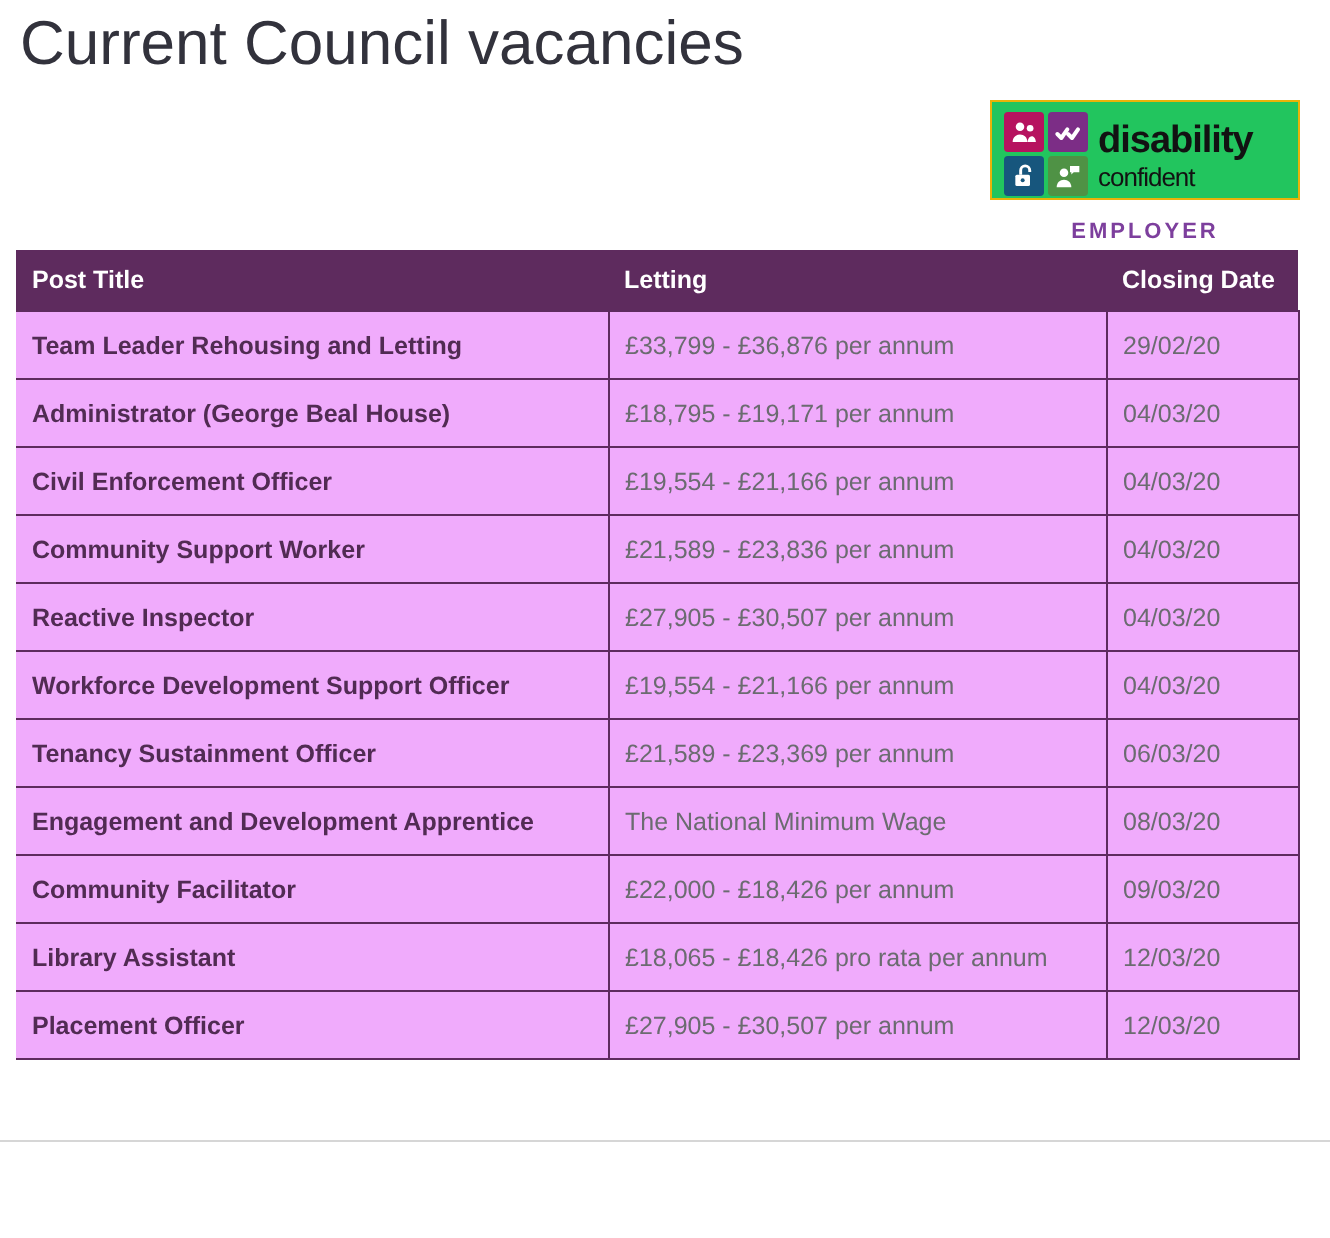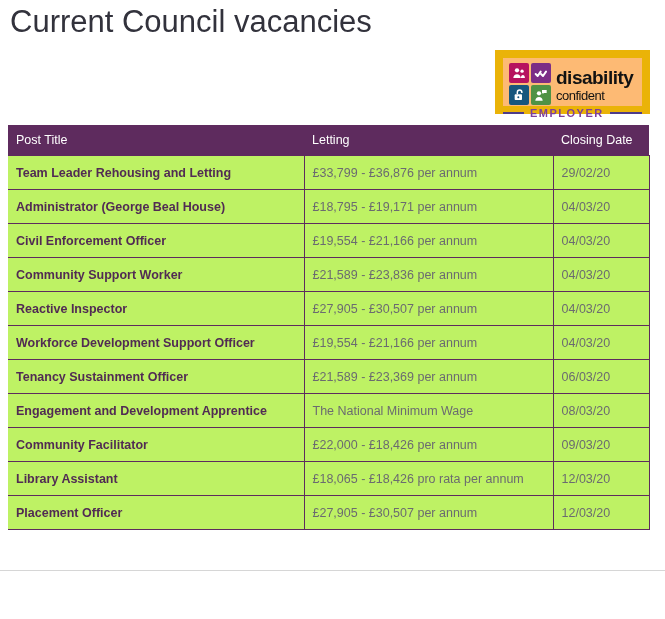--- a/index.html
+++ b/index.html
@@ -13,65 +13,65 @@
 
   .page-title {
     position:absolute; left:10px; top:4px;
     font-size:31px; font-weight:400; color:#32323c;
     letter-spacing:0;
   }
 
   
   .dc-badge {
     position:absolute; right:15px; top:50px;
-    width:155px; height:64px;
-    border:8px solid #eab308; background:#fdba74;
+    width:155px; height:50px;
+    border:1px solid #eab308; background:#22c55e;
     padding:5px 5px 3px 6px;
   }
   .dc-top { display:flex; align-items:center; gap:5px; }
   .dc-grid {
     display:grid; grid-template-columns:20px 20px; grid-template-rows:20px 20px;
     gap:2px; flex:0 0 auto;
   }
   .badge-square {
     width:20px; height:20px; border-radius:2px;
     display:flex; align-items:center; justify-content:center;
   }
   .badge-square svg { width:16px; height:16px; display:block; }
   .dc-words { line-height:1; padding-top:1px; }
   .dc-word1 { font-size:19px; font-weight:700; color:#121212; letter-spacing:-0.5px; }
   .dc-word2 { font-size:13px; font-weight:400; color:#121212; letter-spacing:-0.5px; margin-top:2px; }
   .dc-footer {
-    display:flex; align-items:center; margin-top:2px;
-    margin-left:-6px; margin-right:-5px;
+    display:flex; align-items:center; margin-top:12px;
+    margin-left:-6px; margin-right:-5px;flex-direction:column;
   }
   .dc-line { height:2px; background:#4e3c8b; }
   .dc-line.left  { flex:0.65; }
   .dc-line.right { flex:1; }
   .dc-employer {
     font-size:11px; font-weight:700; color:#7d3f9d;
     letter-spacing:1.5px; padding:0 6px;
   }
 
   
   .vacancies-table {
     position:absolute; left:8px; top:125px;
     width:641px; border-collapse:collapse; table-layout:fixed;
   }
   .vacancies-table col.c1 { width:296px; }
   .vacancies-table col.c2 { width:249px; }
   .vacancies-table col.c3 { width:96px; }
   .vacancies-table th {
-    background:#5e2b5e; color:#ffffff; font-weight:400;
+    background:#5e2b5e; color:#ffffff; font-weight:700;
     font-size:12.5px; text-align:left; padding:8px 8px; height:30px;
     border:none;
   }
   .vacancies-table td {
     border:1px solid #5e2b5e; font-size:12.5px; color:#6b6b70;
-    padding:9px 8px; height:34px; background:#bef264;
+    padding:9px 8px; height:34px; background:#f0abfc;
     white-space:nowrap; overflow:hidden;
   }
   .vacancies-table td:first-child { border-left:none; }
   .post-link {
     color:#512b53; font-weight:700; text-decoration:none; font-size:12.5px;
   }
 
   
   .footer-divider {
     position:absolute; left:0; top:570px; width:665px; height:0;

